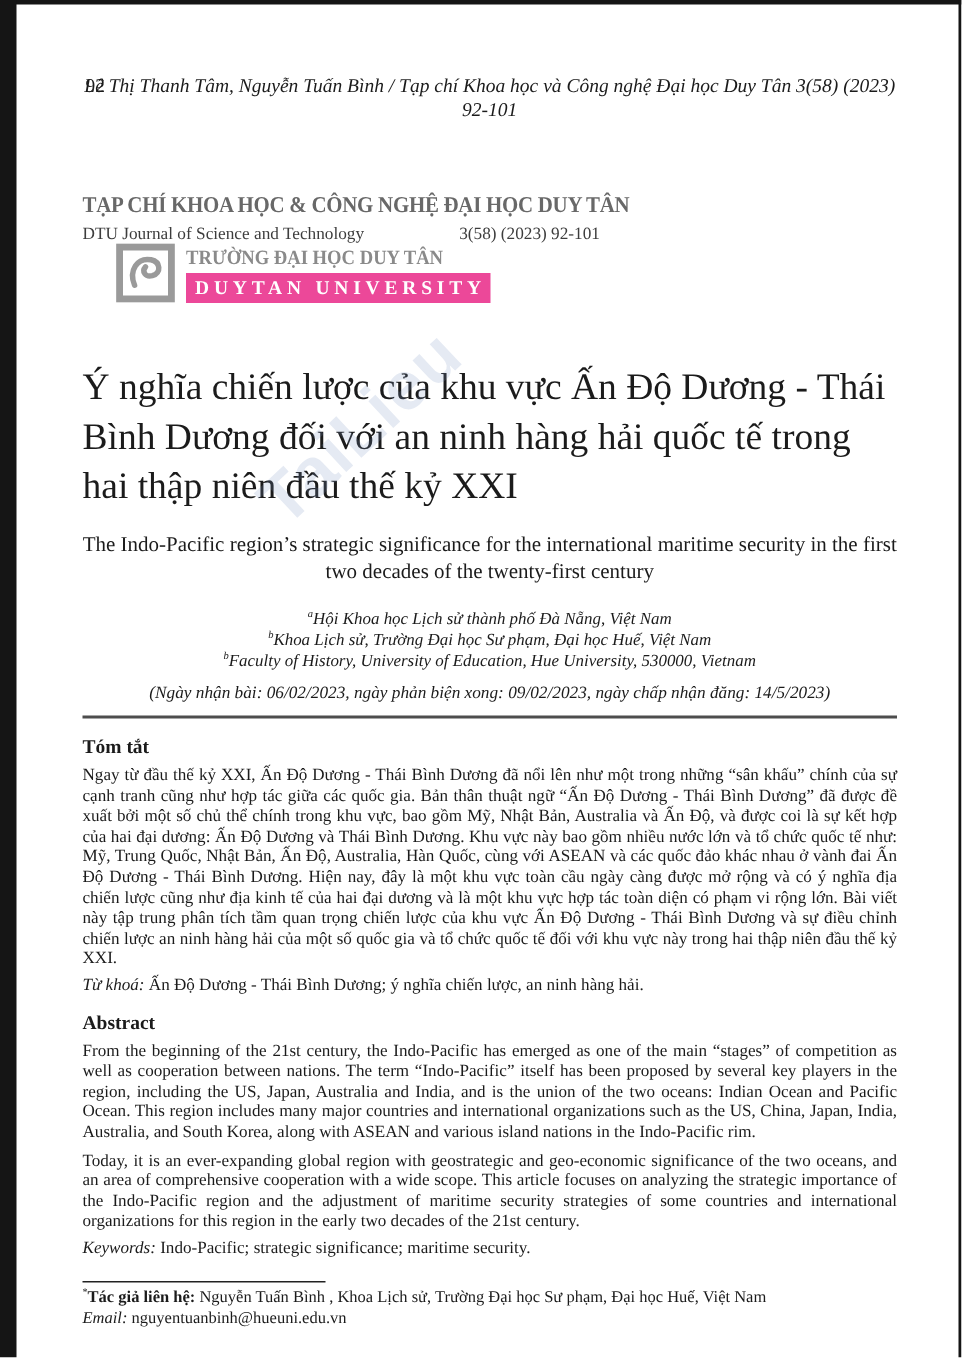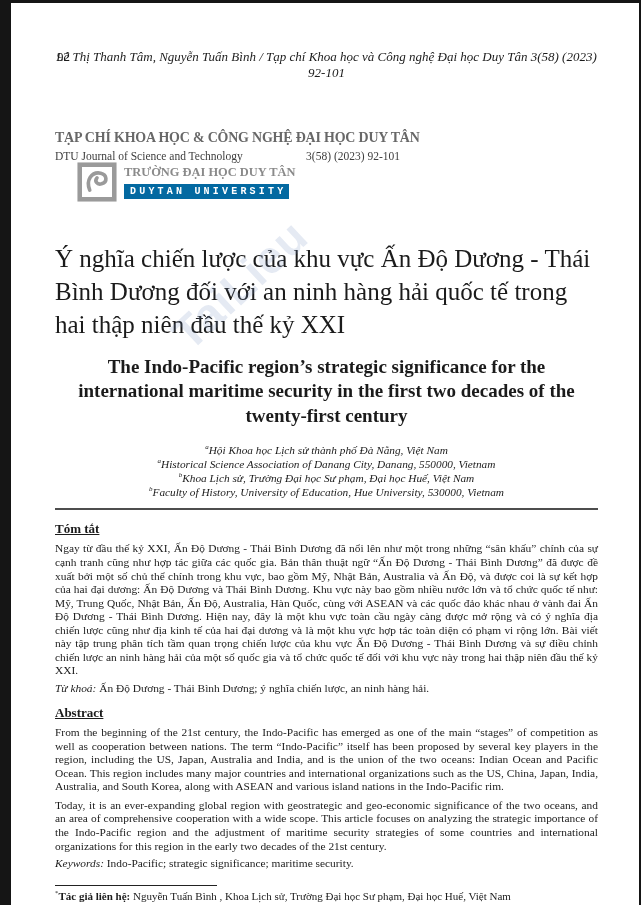--- a/index.html
+++ b/index.html
@@ -22,32 +22,32 @@
   .runhead{display:block;text-align:center;font-style:italic;}
   
   .masthead{margin-top:64px;display:flex;justify-content:space-between;align-items:flex-start;flex-direction:column;}
   .mast-left{width:345px;}
   .mast-title{font-weight:bold;font-size:15px;color:#686868;white-space:nowrap;transform:scaleX(0.93);transform-origin:left center;letter-spacing:-0.2px;}
   .mast-sub{display:flex;justify-content:space-between;font-size:11.5px;color:#3d3d3d;margin-top:4px;}
   .mast-right{display:flex;align-items:flex-start;gap:7px;padding-left:22px;}
   .logo{width:40px;height:40px;flex:0 0 auto;}
   .univ-col{padding-top:2px;}
   .univ-vi{font-size:13.5px;font-weight:600;color:#8a8a8a;white-space:nowrap;transform:scaleX(0.92);transform-origin:left center;}
-  .univ-en{margin-top:2px;background:#0369a1;color:#ffffff;font-family:Liberation Mono, monospace;font-size:10px;font-weight:bold;letter-spacing:3.2px;padding:2px 3px 2px 6px;display:inline-block;}
+  .univ-en{margin-top:2px;background:#ec4899;color:#ffffff;font-family:Liberation Serif, serif;font-size:13px;font-weight:bold;letter-spacing:3.2px;padding:2px 3px 2px 6px;display:inline-block;}
   
   .title-vi{margin:40px 0 0;font-size:25px;font-weight:400;text-align:left;line-height:1.32;}
-  .title-en{margin:14px 0 0;font-size:19px;font-weight:700;text-align:center;line-height:1.28;}
+  .title-en{margin:14px 0 0;font-size:14px;font-weight:400;text-align:center;line-height:1.28;}
   
   .authors{margin-top:11px;text-align:center;font-size:13.5px;line-height:1.3;}
   sup{font-size:0.62em;line-height:0;}
   .affiliations{margin-top:15px;text-align:center;font-style:italic;font-size:11.3px;line-height:1.25;}
   .dates{margin-top:8px;text-align:center;font-style:italic;font-size:11.5px;}
   .rule{margin-top:9px;border:0;border-top:2px solid #4d4d4d;height:0;}
   
-  .section-heading{margin-top:11px;font-size:13px;font-weight:bold;text-decoration:underline;}
+  .section-heading{margin-top:11px;font-size:13px;font-weight:bold;}
   .body-par{margin-top:5px;font-size:11.4px;line-height:1.19;text-align:justify;}
   .kw{margin-top:4px;font-size:11.4px;}
   .kw-label{font-style:italic;}
   
   .footnote-rule{margin:16px 0 0 0;width:162px;border:0;border-top:1.5px solid #222222;}
   .footnote{margin-top:3px;font-size:11px;line-height:1.3;}
   .fn-label{font-weight:600;}
   .fn-email-label{font-style:italic;}
   
   .watermark{
@@ -92,25 +92,25 @@
       </div>
     </div>
   </div>
 
   <h1 class="title-vi">Ý nghĩa chiến lược của khu vực Ấn Độ Dương - Thái Bình Dương đối với an ninh hàng hải quốc tế trong hai thập niên đầu thế kỷ XXI</h1>
   <h2 class="title-en">The Indo-Pacific region’s strategic significance for the international maritime security in the first two decades of the twenty-first century</h2>
 
 
   <div class="affiliations">
     <div><sup>a</sup><span>Hội Khoa học Lịch sử thành phố Đà Nẵng, Việt Nam</span></div>
-    <div><sup>a</sup><span>Historical Science Association of Danang City, Danang, 550000, Vietnam</span></div>
     <div><sup>b</sup><span>Khoa Lịch sử, Trường Đại học Sư phạm, Đại học Huế, Việt Nam</span></div>
     <div><sup>b</sup><span>Faculty of History, University of Education, Hue University, 530000, Vietnam</span></div>
   </div>
 
+  <div class="dates">(Ngày nhận bài: 06/02/2023, ngày phản biện xong: 09/02/2023, ngày chấp nhận đăng: 14/5/2023)</div>
 
   <hr class="rule">
 
   <div class="section-heading">Tóm tắt</div>
   <div class="body-par">Ngay từ đầu thế kỷ XXI, Ấn Độ Dương - Thái Bình Dương đã nổi lên như một trong những “sân khấu” chính của sự cạnh tranh cũng như hợp tác giữa các quốc gia. Bản thân thuật ngữ “Ấn Độ Dương - Thái Bình Dương” đã được đề xuất bởi một số chủ thể chính trong khu vực, bao gồm Mỹ, Nhật Bản, Australia và Ấn Độ, và được coi là sự kết hợp của hai đại dương: Ấn Độ Dương và Thái Bình Dương. Khu vực này bao gồm nhiều nước lớn và tổ chức quốc tế như: Mỹ, Trung Quốc, Nhật Bản, Ấn Độ, Australia, Hàn Quốc, cùng với ASEAN và các quốc đảo khác nhau ở vành đai Ấn Độ Dương - Thái Bình Dương. Hiện nay, đây là một khu vực toàn cầu ngày càng được mở rộng và có ý nghĩa địa chiến lược cũng như địa kinh tế của hai đại dương và là một khu vực hợp tác toàn diện có phạm vi rộng lớn. Bài viết này tập trung phân tích tầm quan trọng chiến lược của khu vực Ấn Độ Dương - Thái Bình Dương và sự điều chỉnh chiến lược an ninh hàng hải của một số quốc gia và tổ chức quốc tế đối với khu vực này trong hai thập niên đầu thế kỷ XXI.</div>
   <div class="kw"><span class="kw-label">Từ khoá:</span><span> Ấn Độ Dương - Thái Bình Dương; ý nghĩa chiến lược, an ninh hàng hải.</span></div>
 
   <div class="section-heading">Abstract</div>
   <div class="body-par">From the beginning of the 21st century, the Indo-Pacific has emerged as one of the main “stages” of competition as well as cooperation between nations. The term “Indo-Pacific” itself has been proposed by several key players in the region, including the US, Japan, Australia and India, and is the union of the two oceans: Indian Ocean and Pacific Ocean. This region includes many major countries and international organizations such as the US, China, Japan, India, Australia, and South Korea, along with ASEAN and various island nations in the Indo-Pacific rim.</div>
   <div class="body-par">Today, it is an ever-expanding global region with geostrategic and geo-economic significance of the two oceans, and an area of comprehensive cooperation with a wide scope. This article focuses on analyzing the strategic importance of the Indo-Pacific region and the adjustment of maritime security strategies of some countries and international organizations for this region in the early two decades of the 21st century.</div>

